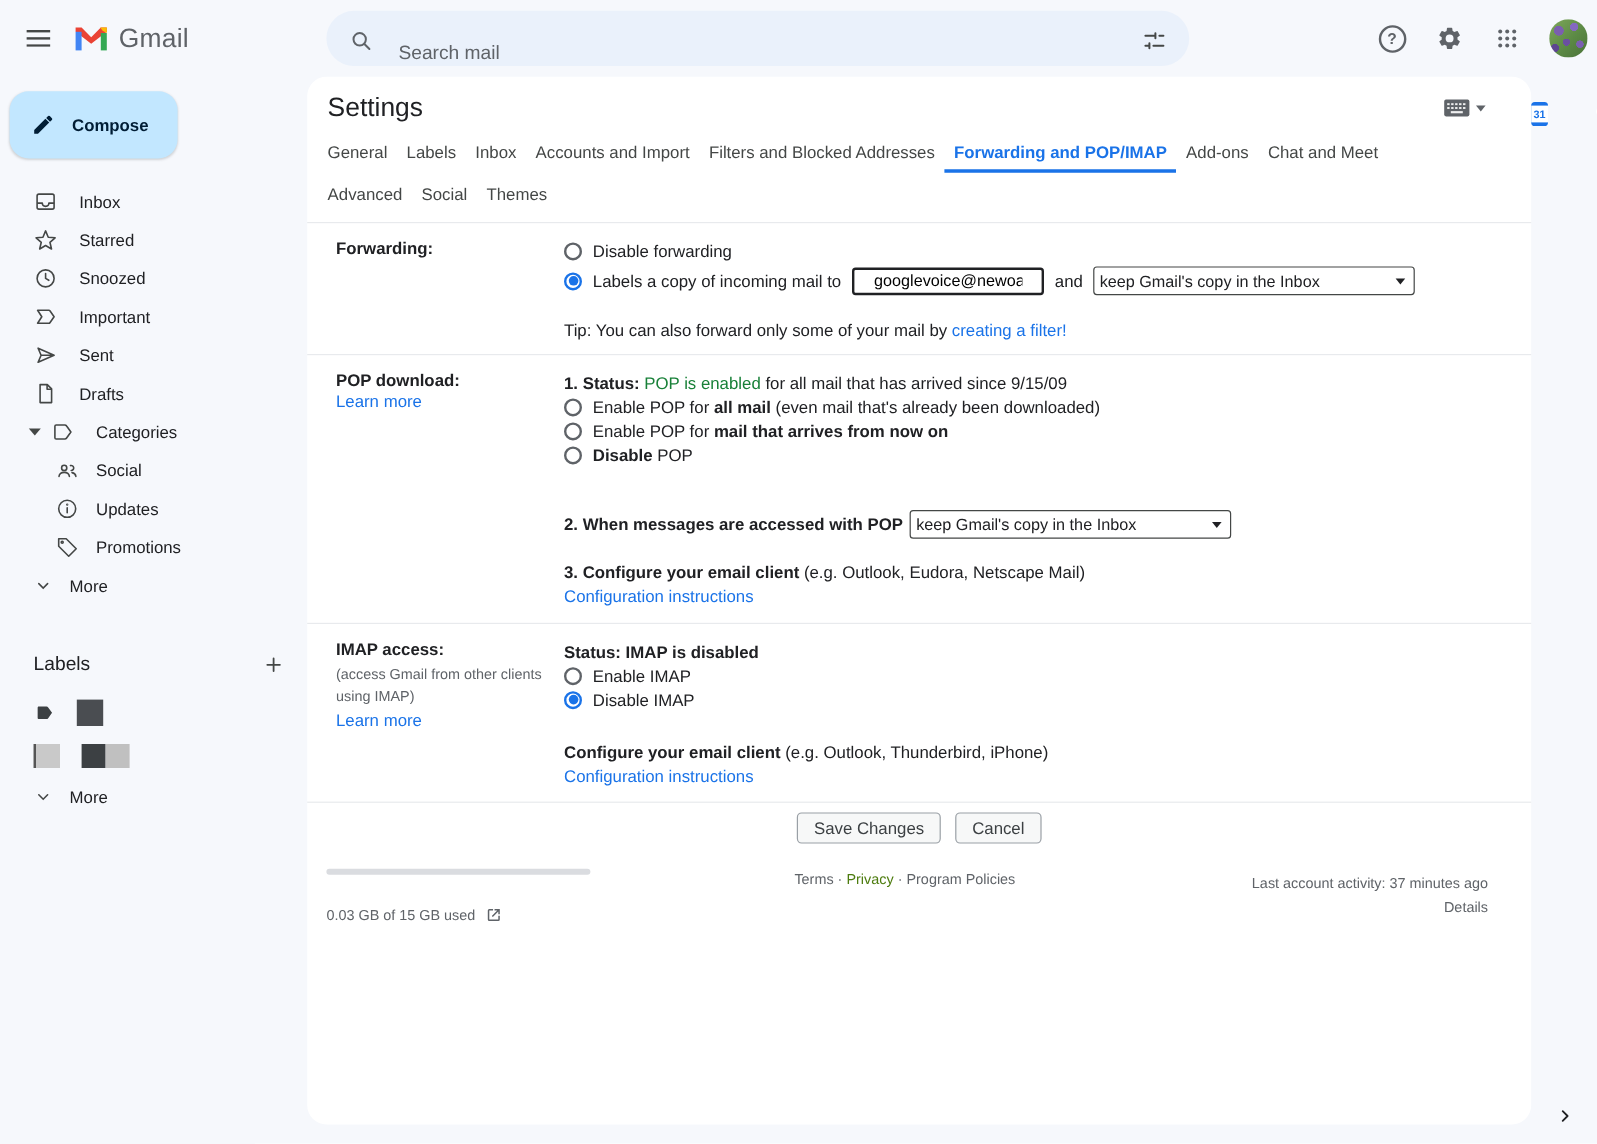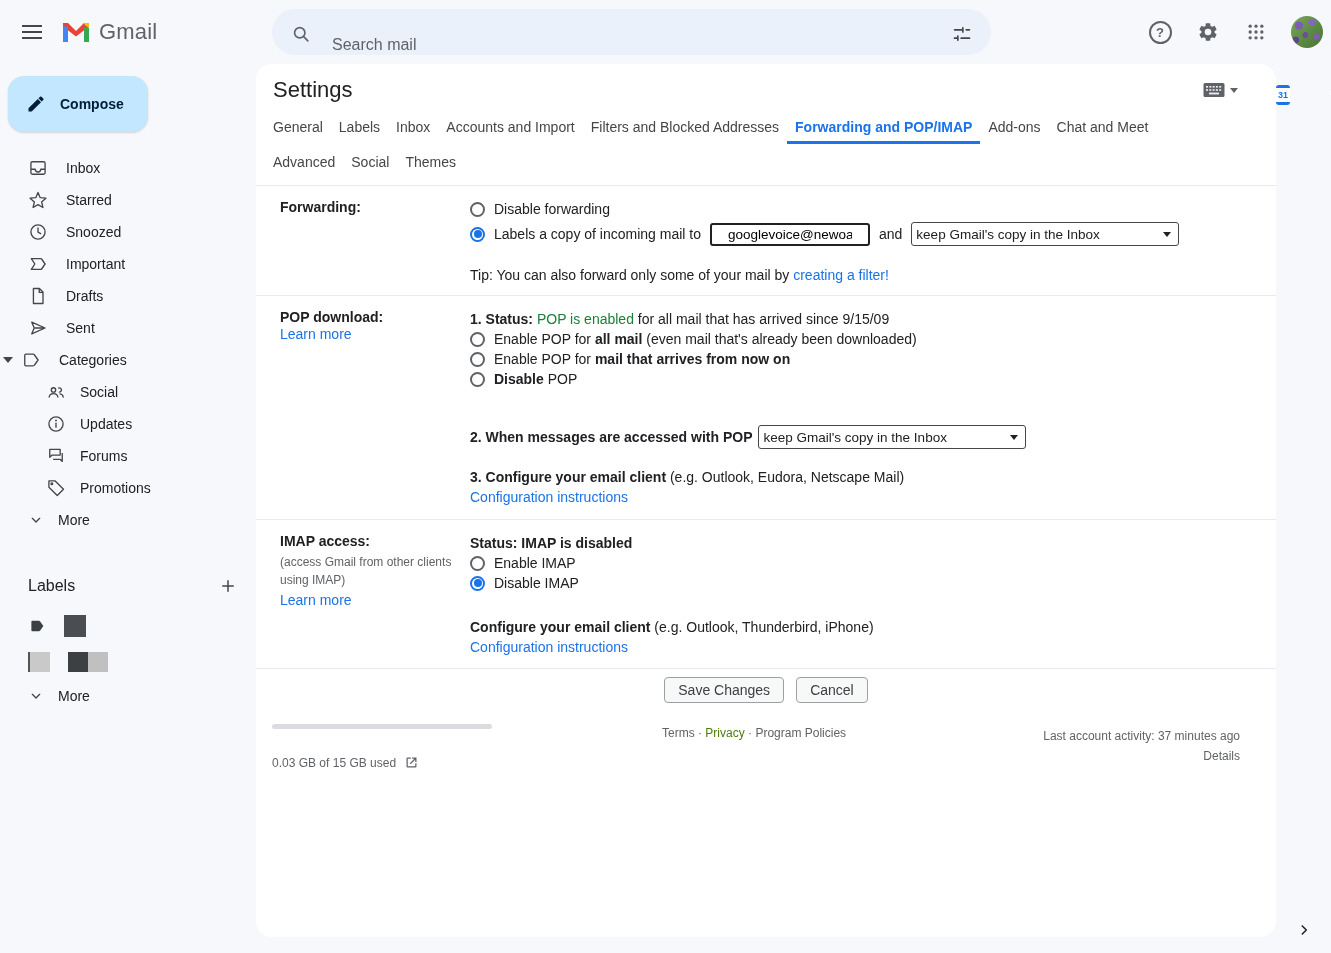--- a/index.html
+++ b/index.html
@@ -32,21 +32,21 @@
       linear-gradient(135deg,#7fa85a,#5c8a45 55%,#4a7238)}
 
   
   .sidebar{position:absolute;top:64px;left:0;width:256px;bottom:0}
   .compose{margin:12px 0 0 8px;width:140px;height:56px;border-radius:16px;background:#c2e7ff;
            display:flex;align-items:center;gap:14px;padding-left:18px;box-sizing:border-box;cursor:pointer;
            box-shadow:0 1px 2px rgba(60,64,67,.2);font-weight:bold;color:#001d35;font-size:14px}
   .nav{margin-top:20px}
   .nav-item{display:flex;align-items:center;height:32px;padding-left:28px;gap:18px;border-radius:0 16px 16px 0;cursor:pointer;color:#202124}
   .nav-item.indent{padding-left:46px;gap:14px}
-  .nav-item.withcaret{padding-left:1px;gap:4px}
+  .nav-item.withcaret{padding-left:22px;gap:4px}
   .caret{width:0;height:0;border-left:5px solid transparent;border-right:5px solid transparent;border-top:6px solid #444746;margin:0 2px}
   .labels-hdr{display:flex;align-items:center;justify-content:space-between;margin:34px 12px 6px 28px}
   .labels-title{font-size:16px;color:#202124}
   .label-row{display:flex;align-items:center;height:36px;padding-left:28px;gap:18px}
   .redact{display:inline-block}
   
   .card{position:absolute;left:256px;top:64px;width:1020px;height:873px;background:#fff;border-radius:16px;box-sizing:border-box}
   .card-hdr{display:flex;align-items:center;justify-content:space-between;padding:13px 38px 0 17px}
   .page-title{font-size:22px;color:#202124}
   .kbd-btn{display:flex;align-items:center;gap:5px;cursor:pointer}
@@ -208,33 +208,33 @@
       <span class="ico">
           <svg width="20" height="20" viewBox="0 0 24 24" fill="none" stroke="#444746" stroke-width="1.6" stroke-linejoin="round">
             <path d="M4 5.5h11.3a1.2 1.2 0 0 1 1 .5l4.2 6-4.2 6a1.2 1.2 0 0 1-1 .5H4l4.2-6.5L4 5.5z"></path>
           </svg>
         </span>
       <span>Important</span>
     </div>
     <div class="nav-item">
       <span class="ico">
           <svg width="20" height="20" viewBox="0 0 24 24" fill="none" stroke="#444746" stroke-width="1.6" stroke-linejoin="round">
+            <path d="M4.5 19l16-7-16-7 3 7-3 7zM7.5 12H20"></path>
+          </svg>
+        </span>
+      <span>Sent</span>
+    </div>
+    <div class="nav-item">
+      <span class="ico">
+          <svg width="20" height="20" viewBox="0 0 24 24" fill="none" stroke="#444746" stroke-width="1.6" stroke-linejoin="round">
             <path d="M6.5 3h7.2l4.3 4.3V21H6.5V3z"></path>
             <path d="M13.5 3.2v4.5h4.4"></path>
           </svg>
         </span>
       <span>Drafts</span>
-    </div>
-    <div class="nav-item">
-      <span class="ico">
-          <svg width="20" height="20" viewBox="0 0 24 24" fill="none" stroke="#444746" stroke-width="1.6" stroke-linejoin="round">
-            <path d="M4.5 19l16-7-16-7 3 7-3 7zM7.5 12H20"></path>
-          </svg>
-        </span>
-      <span>Sent</span>
     </div>
     <div class="nav-item withcaret">
       <span class="caret"></span>
       <span class="ico" style="margin-left:2px">
           <svg width="20" height="20" viewBox="0 0 24 24" fill="none" stroke="#444746" stroke-width="1.6" stroke-linejoin="round">
             <path d="M4.5 6.3c0-.7.6-1.3 1.3-1.3h8.6c.7 0 1.4.4 1.8 1L20.5 12l-4.3 6c-.4.6-1.1 1-1.8 1H5.8c-.7 0-1.3-.6-1.3-1.3V6.3z"></path>
           </svg>
         </span>
       <span style="margin-left:14px">Categories</span>
     </div>
@@ -251,29 +251,20 @@
     </div>
     <div class="nav-item indent">
       <span class="ico">
           <svg width="20" height="20" viewBox="0 0 24 24" fill="none" stroke="#444746" stroke-width="1.6" stroke-linecap="round">
             <circle cx="12" cy="12" r="8.5"></circle>
             <path d="M12 11v5"></path>
             <circle cx="12" cy="7.8" r="0.4" fill="#444746"></circle>
           </svg>
         </span>
       <span>Updates</span>
-    </div>
-    <div class="nav-item indent">
-      <span class="ico">
-          <svg width="20" height="20" viewBox="0 0 24 24" fill="none" stroke="#444746" stroke-width="1.6" stroke-linejoin="round">
-            <path d="M17 4H4.5v9.5L7 11h10V4z"></path>
-            <path d="M19.5 8.5v10L17 16H8.5"></path>
-          </svg>
-        </span>
-      <span>Forums</span>
     </div>
     <div class="nav-item indent">
       <span class="ico">
           <svg width="20" height="20" viewBox="0 0 24 24" fill="none" stroke="#444746" stroke-width="1.6" stroke-linejoin="round">
             <path d="M3.5 3.5h7.5L21 13.5l-7.5 7.5-10-10V3.5z"></path>
             <circle cx="7" cy="7" r="1"></circle>
           </svg>
         </span>
       <span>Promotions</span>
     </div>

